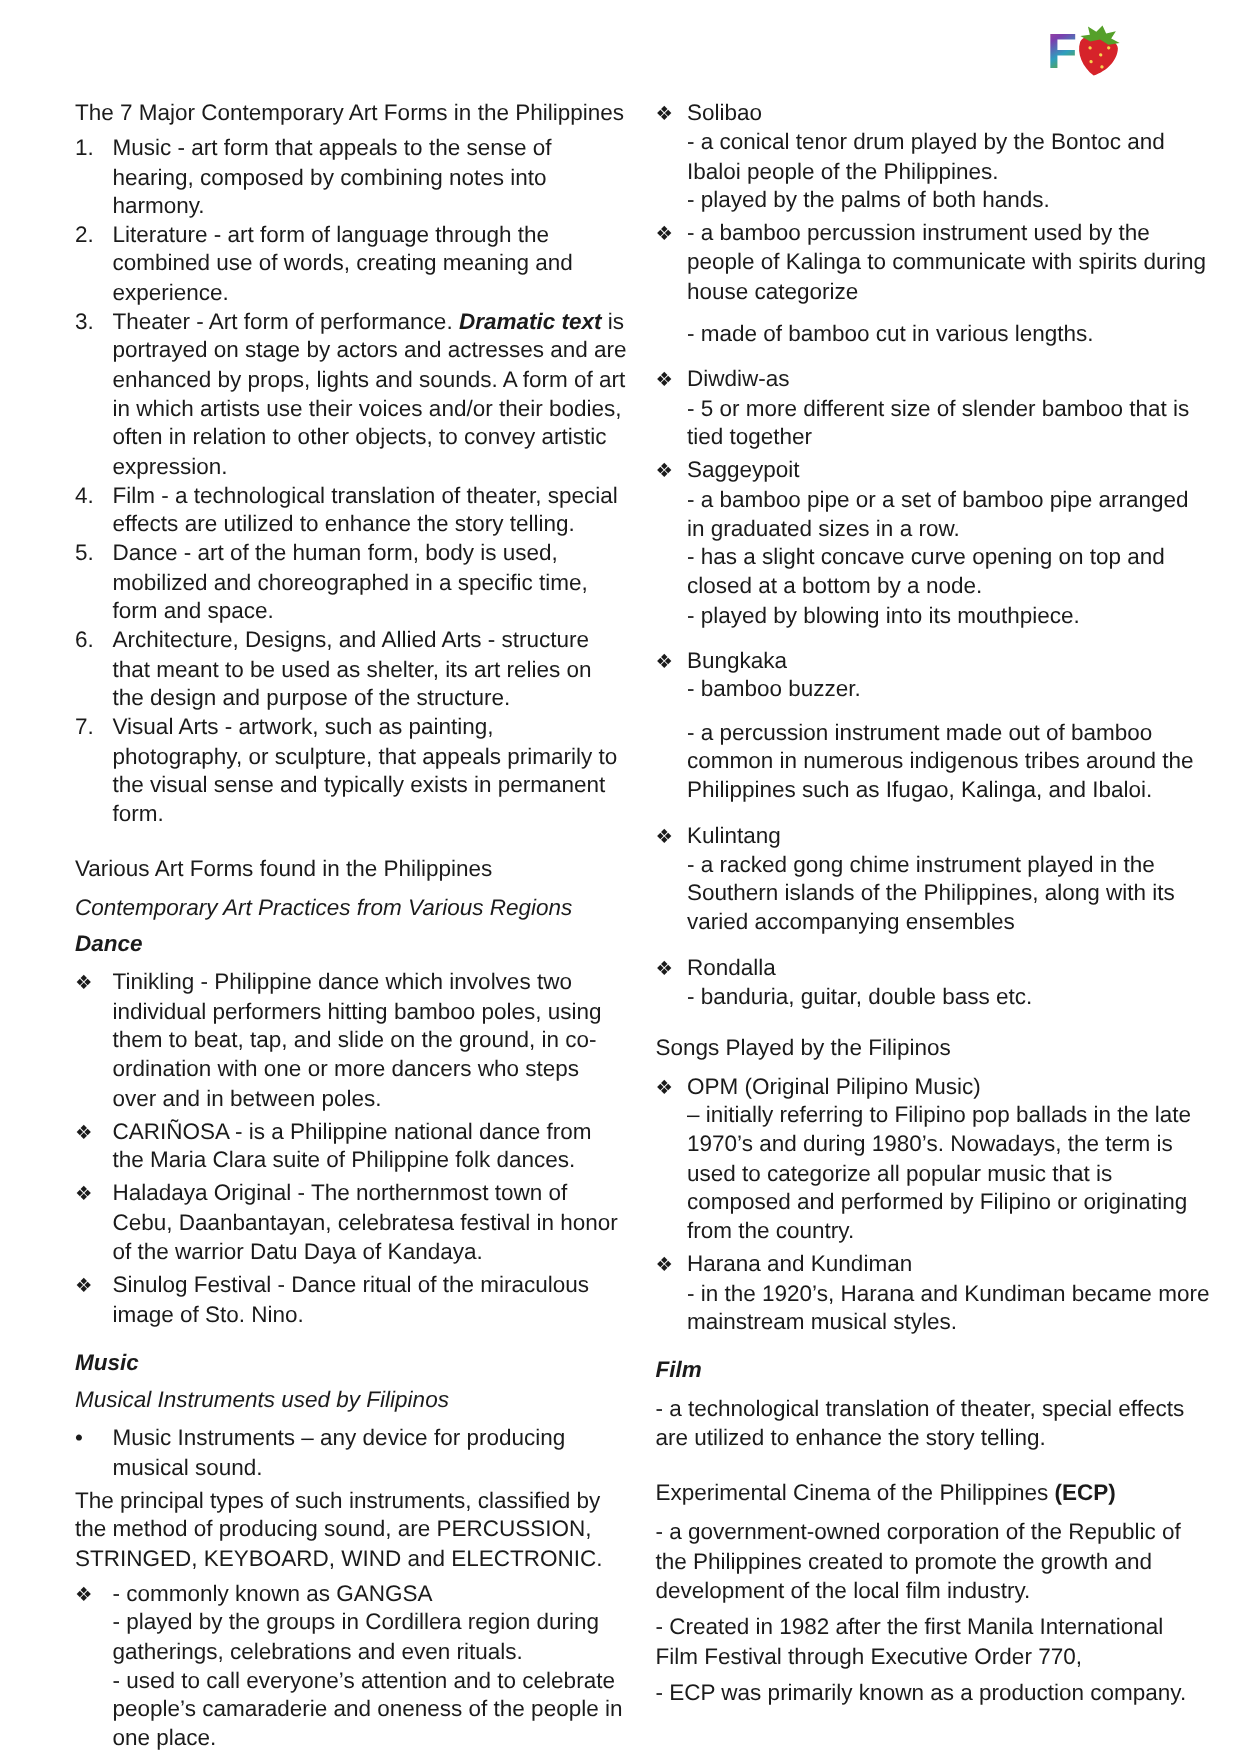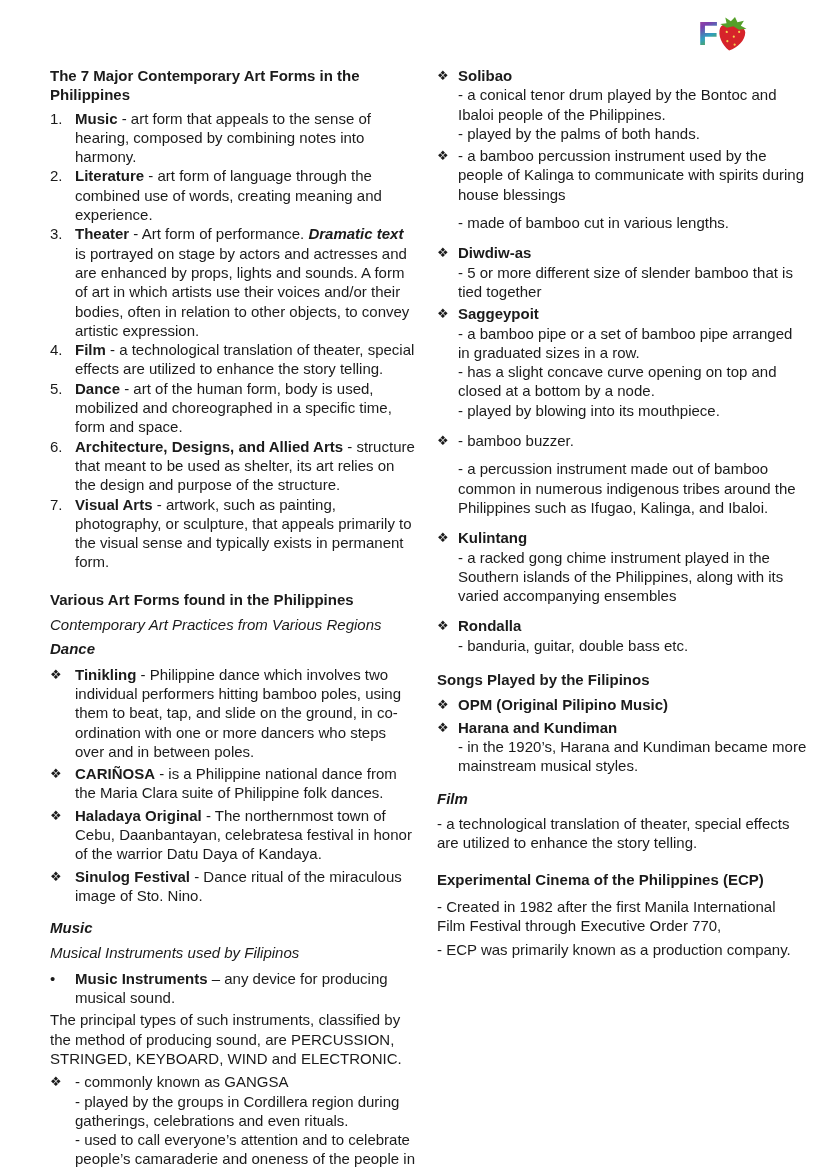--- a/index.html
+++ b/index.html
@@ -21,21 +21,21 @@
     letter-spacing: -1px;
   }
   .logo-berry { width: 38px; height: 40px; margin-left: -4px; }
 
   
   .col { position: absolute; top: 66px; }
   .col-left  { left: 50px;  width: 368px; }
   .col-right { left: 437px; width: 370px; }
 
   
-  .s-b  { font-weight: 700; }
+  .s-b  { font-weight: 400; }
   .s-i  { }
   .s-bi { font-weight: 700; font-style: italic; }
 
   
   .b-h   { font-weight: 700; margin-top: 18px; }
   .b-hi  { font-style: italic; margin-top: 9px; }
   .b-hbi { font-weight: 700; font-style: italic; margin-top: 23px; }
   .b-p   { margin-top: 5px; }
   .b-ol, .b-dlist, .b-dotlist { margin-top: 12px; }
   .col > :first-child { margin-top: 0; }
@@ -191,21 +191,21 @@
           <span class="marker sym">❖</span>
           <div class="licontent">
             <div class="para"><span class="s-b">Solibao</span></div>
             <div class="para"><span>- a conical tenor drum played by the Bontoc and Ibaloi people of the Philippines.</span></div>
             <div class="para"><span>- played by the palms of both hands.</span></div>
           </div>
         </div>
         <div class="li">
           <span class="marker sym">❖</span>
           <div class="licontent">
-            <div class="para"><span>- a bamboo percussion instrument used by the people of Kalinga to communicate with spirits during house blessings</span></div>
+            <div class="para"><span>- a bamboo percussion instrument used by the people of Kalinga to communicate with spirits during house categorize</span></div>
             <div class="para gap"><span>- made of bamboo cut in various lengths.</span></div>
           </div>
         </div>
         <div class="li gap">
           <span class="marker sym">❖</span>
           <div class="licontent">
             <div class="para"><span class="s-b">Diwdiw-as</span></div>
             <div class="para"><span>- 5 or more different size of slender bamboo that is tied together</span></div>
           </div>
         </div>
@@ -214,20 +214,21 @@
           <div class="licontent">
             <div class="para"><span class="s-b">Saggeypoit</span></div>
             <div class="para"><span>- a bamboo pipe or a set of bamboo pipe arranged in graduated sizes in a row.</span></div>
             <div class="para"><span>- has a slight concave curve opening on top and closed at a bottom by a node.</span></div>
             <div class="para"><span>- played by blowing into its mouthpiece.</span></div>
           </div>
         </div>
         <div class="li gap">
           <span class="marker sym">❖</span>
           <div class="licontent">
+            <div class="para"><span class="s-b">Bungkaka</span></div>
             <div class="para"><span>- bamboo buzzer.</span></div>
             <div class="para gap"><span>- a percussion instrument made out of bamboo common in numerous indigenous tribes around the Philippines such as Ifugao, Kalinga, and Ibaloi.</span></div>
           </div>
         </div>
         <div class="li gap">
           <span class="marker sym">❖</span>
           <div class="licontent">
             <div class="para"><span class="s-b">Kulintang</span></div>
             <div class="para"><span>- a racked gong chime instrument played in the Southern islands of the Philippines, along with its varied accompanying ensembles</span></div>
           </div>
@@ -239,30 +240,32 @@
             <div class="para"><span>- banduria, guitar, double bass etc.</span></div>
           </div>
         </div>
       </div>
       <div class="b-h"><span class="s-b">Songs Played by the Filipinos</span></div>
       <div class="b-dlist">
         <div class="li">
           <span class="marker sym">❖</span>
           <div class="licontent">
             <div class="para"><span class="s-b">OPM (Original Pilipino Music)</span></div>
+            <div class="para"><span>– initially referring to Filipino pop ballads in the late 1970’s and during 1980’s. Nowadays, the term is used to categorize all popular music that is composed and performed by Filipino or originating from the country.</span></div>
           </div>
         </div>
         <div class="li">
           <span class="marker sym">❖</span>
           <div class="licontent">
             <div class="para"><span class="s-b">Harana and Kundiman</span></div>
             <div class="para"><span>- in the 1920’s, Harana and Kundiman became more mainstream musical styles.</span></div>
           </div>
         </div>
       </div>
       <div class="b-hbi"><span class="s-bi">Film</span></div>
       <div class="b-p"><span>- a technological translation of theater, special effects are utilized to enhance the story telling.</span></div>
       <div class="b-h"><span class="s-b">Experimental Cinema of the Philippines </span><span>(</span><span class="s-i">ECP</span><span>)</span></div>
+      <div class="b-p"><span>- a government-owned corporation of the Republic of the Philippines created to promote the growth and development of the local film industry.</span></div>
       <div class="b-p"><span>- Created in 1982 after the first Manila International Film Festival through Executive Order 770,</span></div>
       <div class="b-p"><span>- ECP was primarily known as a production company.</span></div>
     </div>
 
 </div>
 
 </body></html>

